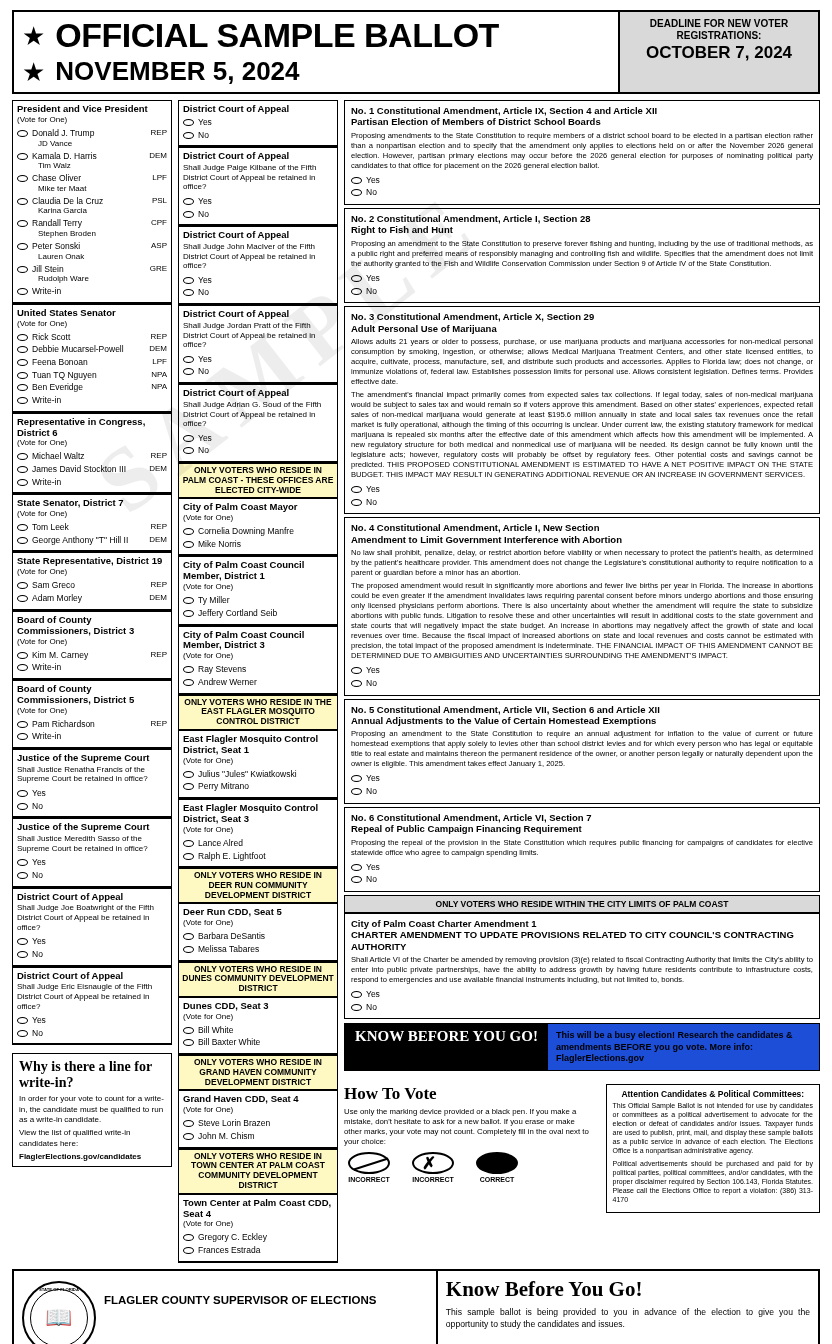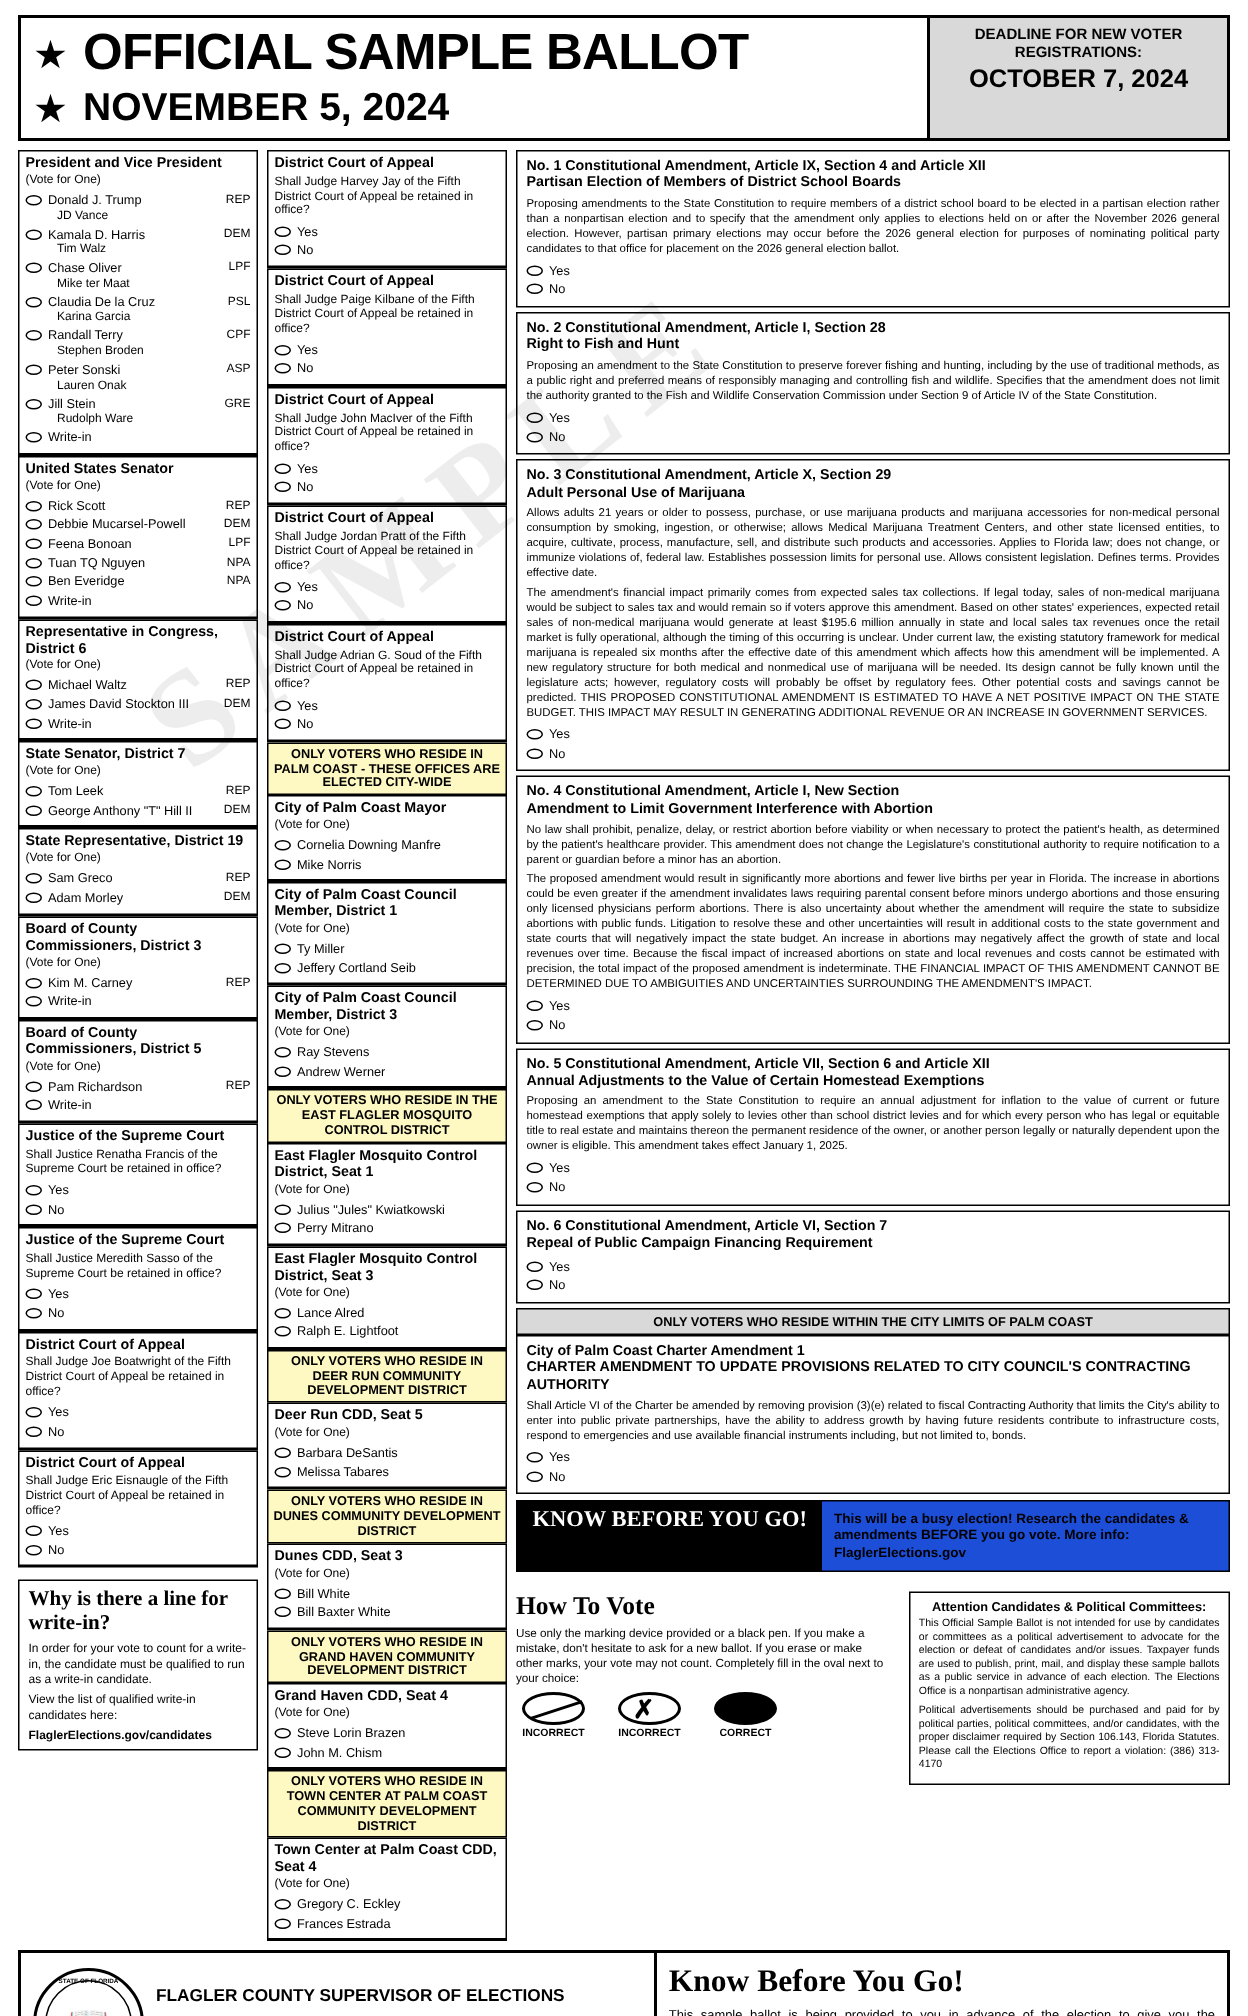--- a/index.html
+++ b/index.html
@@ -689,21 +689,20 @@
         <p>In order for your vote to count for a write-in, the candidate must be qualified to run as a write-in candidate.</p>
         <p>View the list of qualified write-in candidates here:</p>
         <div class="link">FlaglerElections.gov/candidates</div>
       </div>
     </div>
 
     <div class="col2">
       <div id="col2-contests">
           <div class="contest">
             <div class="contest-title">District Court of Appeal</div>
-            <div class="contest-q">Shall Judge Harvey Jay of the Fifth District Court of Appeal be retained in office?</div>
             <div class="cand-list">
               <div class="cand">
                 <span class="oval"></span>
                 <div class="cand-body">
                   <div class="cand-name">
                     <span>Yes</span>
                   </div>
                 </div>
               </div>
               <div class="cand">
@@ -1086,20 +1085,21 @@
               </div>
               <div class="cand">
                 <span class="oval"></span>
                 <div class="cand-body">No</div>
               </div>
             </div>
           </div>
           <div class="amend-box">
             <div class="amend-title">No. 6 Constitutional Amendment, Article VI, Section 7</div>
             <div class="amend-sub">Repeal of Public Campaign Financing Requirement</div>
+            <div class="amend-p">Proposing the repeal of the provision in the State Constitution which requires public financing for campaigns of candidates for elective statewide office who agree to campaign spending limits.</div>
             <div class="yesno">
               <div class="cand">
                 <span class="oval"></span>
                 <div class="cand-body">Yes</div>
               </div>
               <div class="cand">
                 <span class="oval"></span>
                 <div class="cand-body">No</div>
               </div>
             </div>

